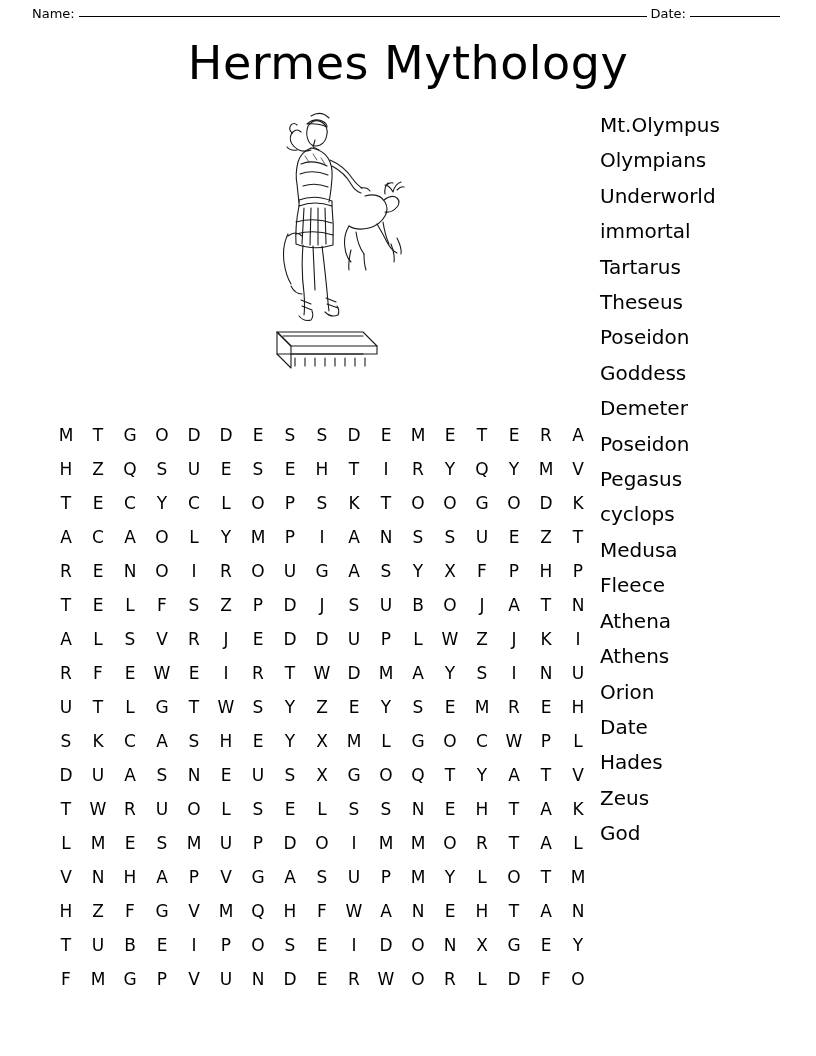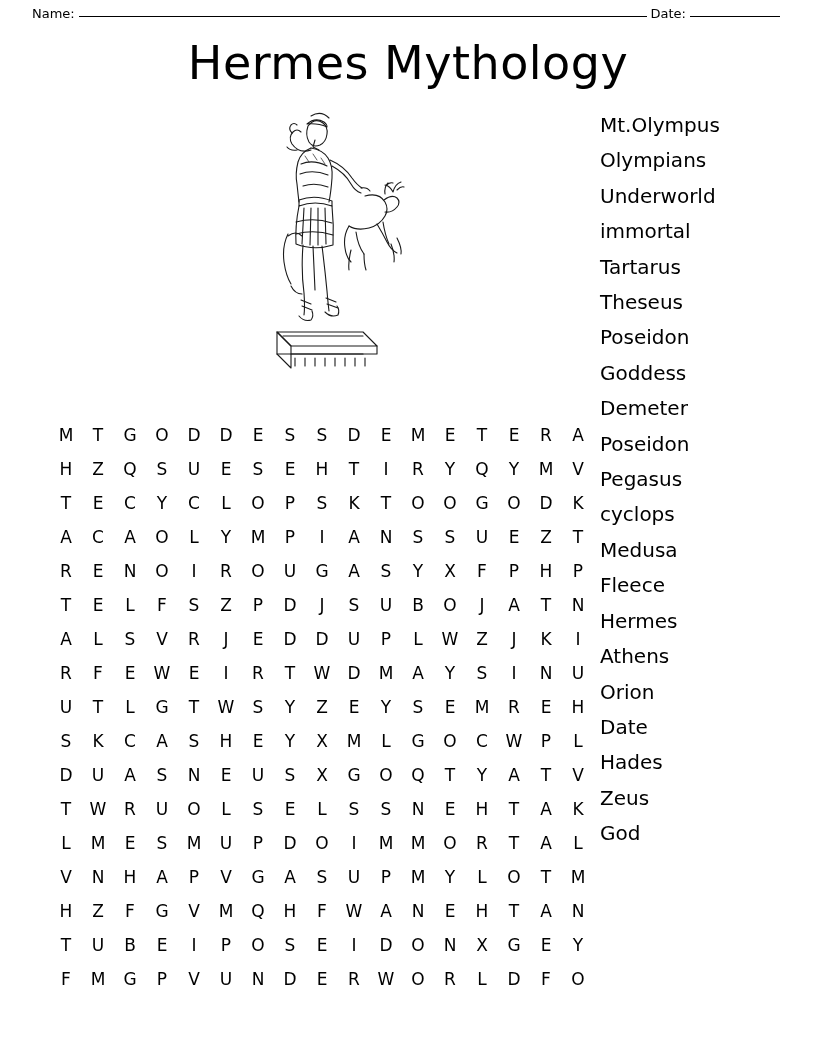--- a/index.html
+++ b/index.html
@@ -493,21 +493,21 @@
       <div class="word">Tartarus</div>
       <div class="word">Theseus</div>
       <div class="word">Poseidon</div>
       <div class="word">Goddess</div>
       <div class="word">Demeter</div>
       <div class="word">Poseidon</div>
       <div class="word">Pegasus</div>
       <div class="word">cyclops</div>
       <div class="word">Medusa</div>
       <div class="word">Fleece</div>
-      <div class="word">Hermes</div>
+      <div class="word">Athena</div>
       <div class="word">Athens</div>
       <div class="word">Orion</div>
       <div class="word">Date</div>
       <div class="word">Hades</div>
       <div class="word">Zeus</div>
       <div class="word">God</div>
     </div>
 
 </div>
 

